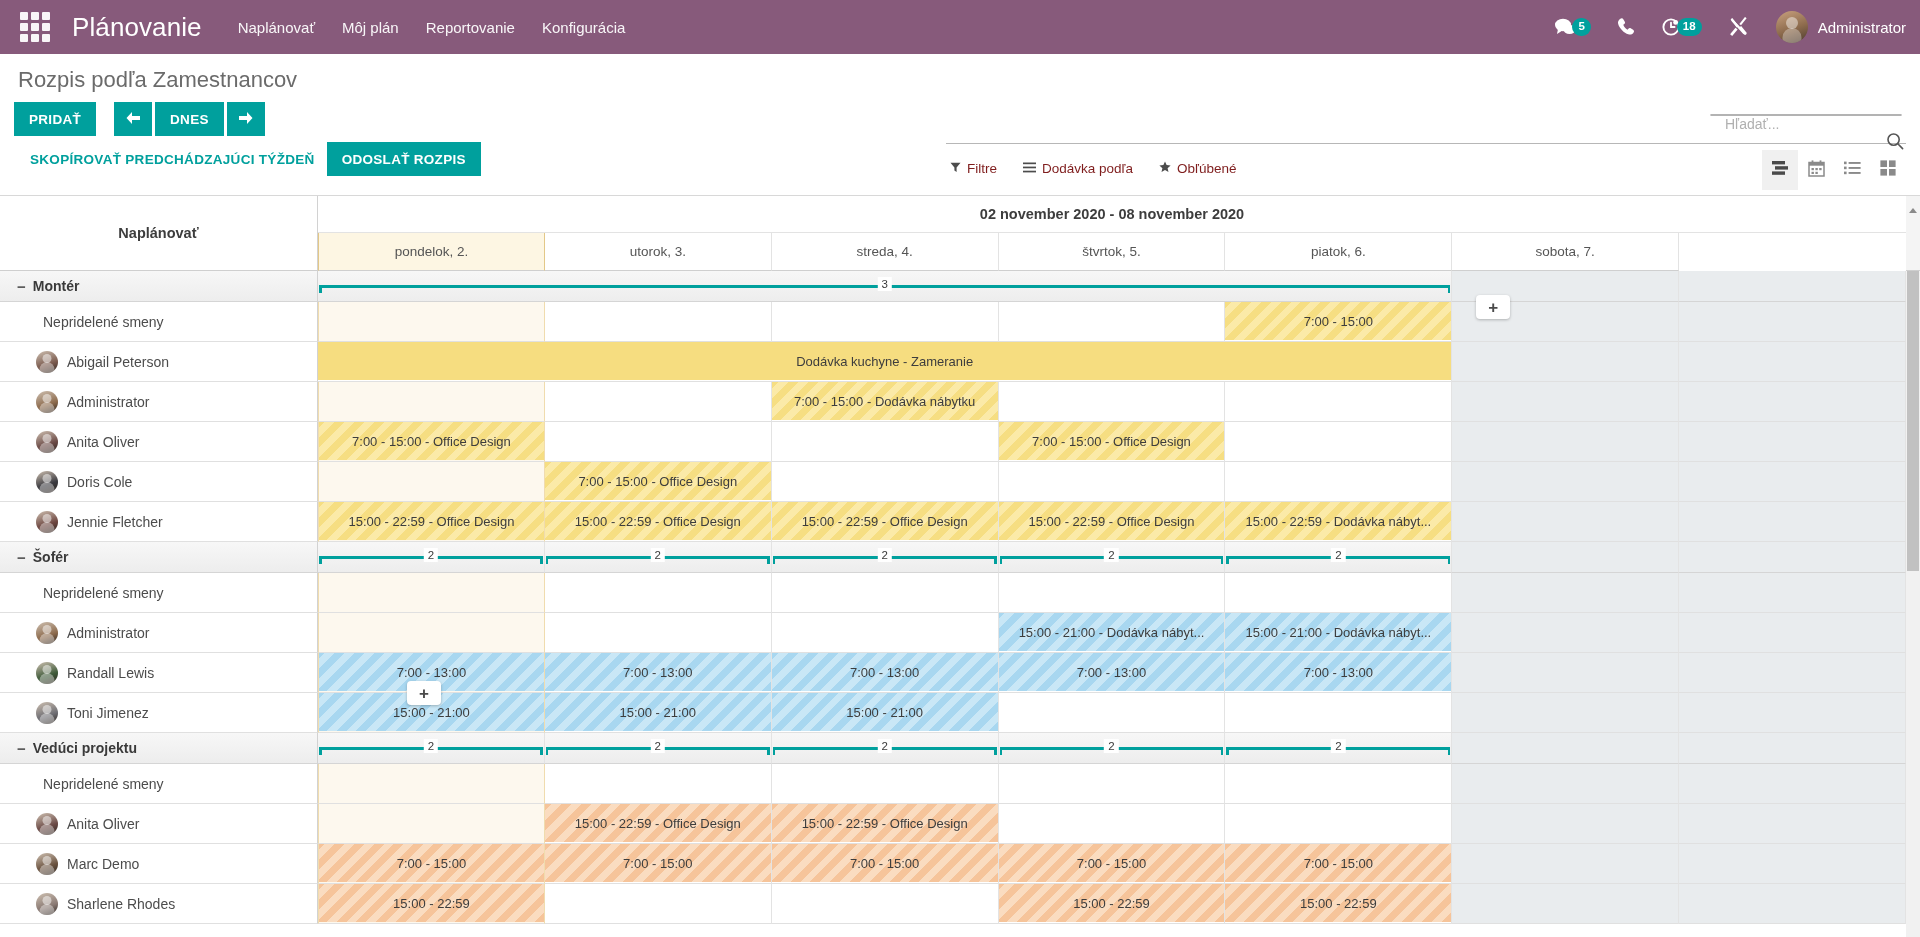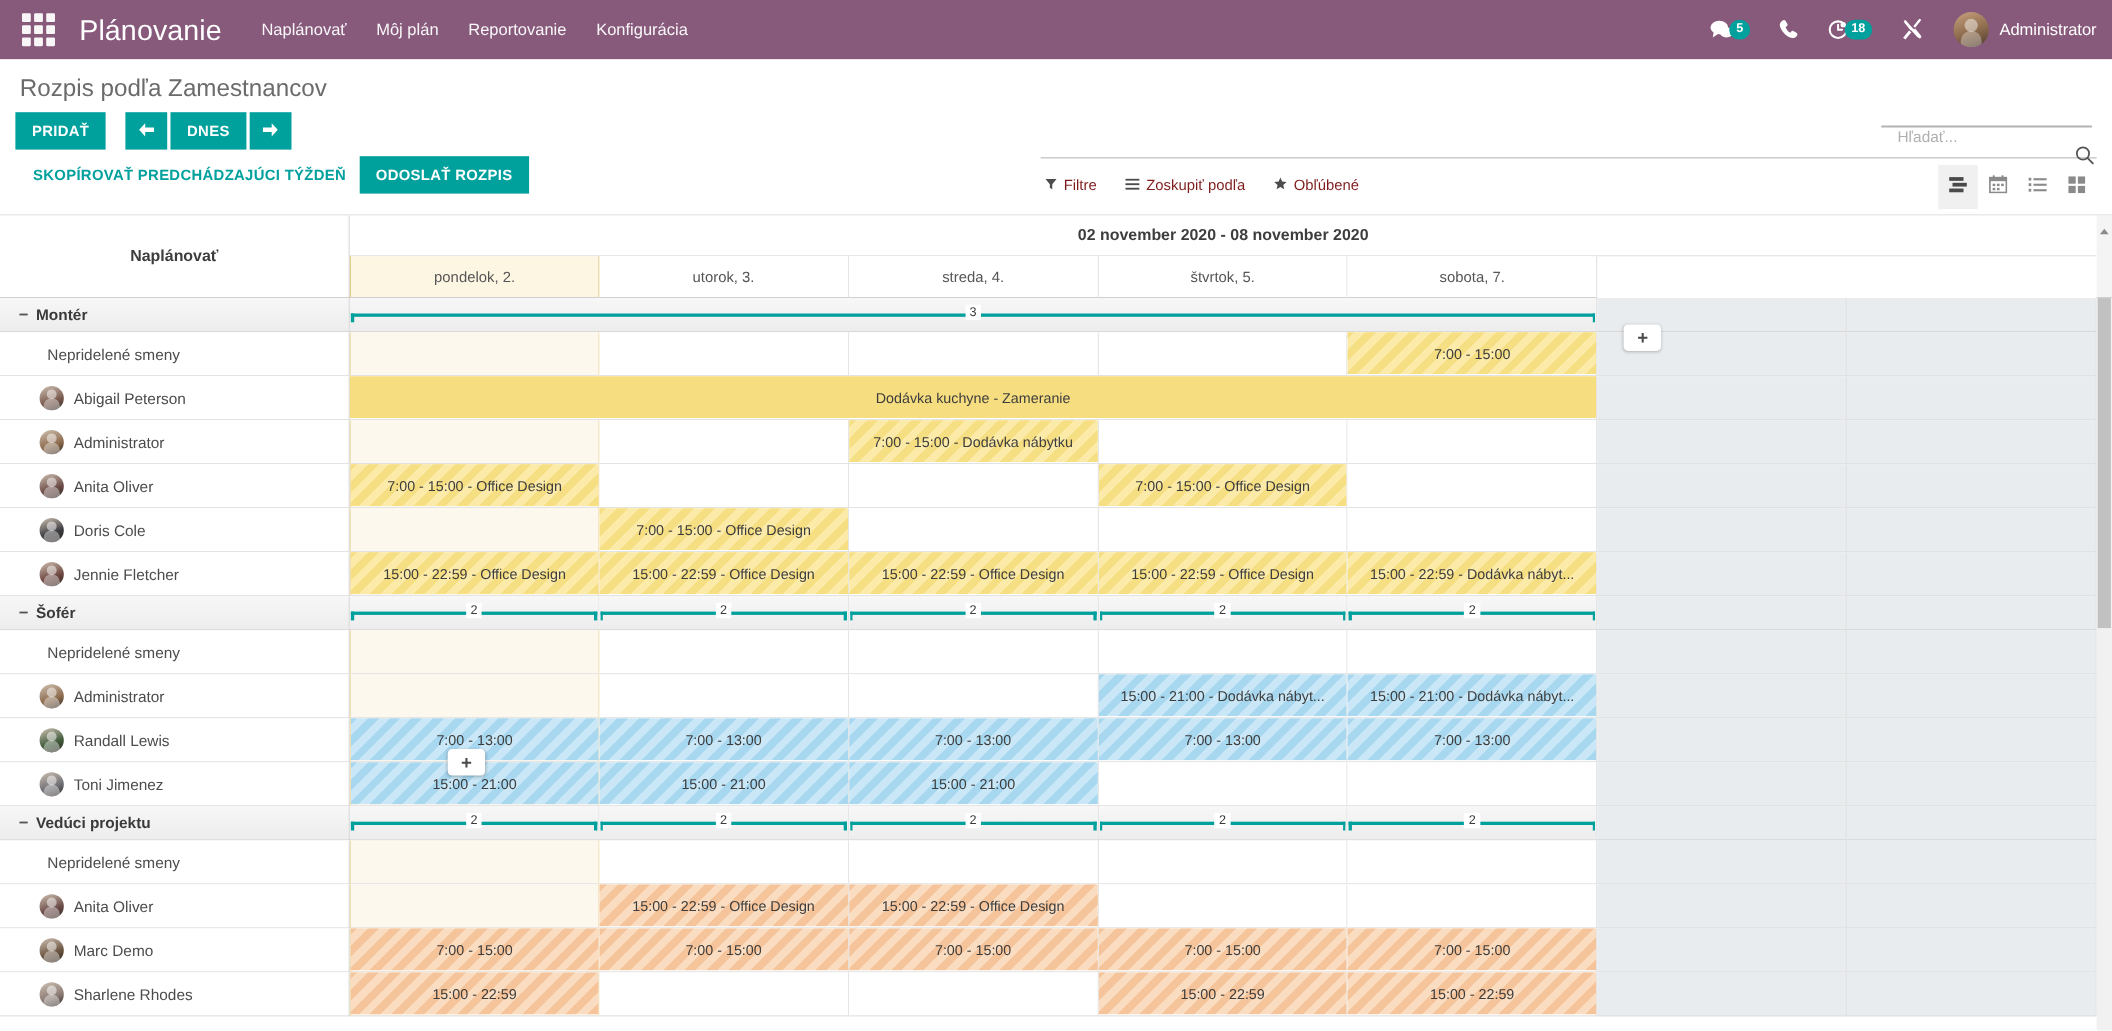--- a/index.html
+++ b/index.html
@@ -319,21 +319,21 @@
               <path d="M0.5 0.8 H10.5 L6.6 5.4 V10 L4.4 8.6 V5.4 Z" fill="#4c4c4c"></path>
             </svg></span>
         <span>Filtre</span>
       </span>
       <span class="f">
         <span><svg width="13" height="11" viewBox="0 0 13 11">
               <rect x="0" y="0.5" width="13" height="1.7" fill="#4c4c4c"></rect>
               <rect x="0" y="4.6" width="13" height="1.7" fill="#4c4c4c"></rect>
               <rect x="0" y="8.7" width="13" height="1.7" fill="#4c4c4c"></rect>
             </svg></span>
-        <span>Zoskupiť podľa</span>
+        <span>Dodávka podľa</span>
       </span>
       <span class="f">
         <span><svg width="12" height="12" viewBox="0 0 12 12">
               <path d="M6 0.4 L7.6 4.1 L11.6 4.5 L8.6 7.2 L9.5 11.1 L6 9.1 L2.5 11.1 L3.4 7.2 L0.4 4.5 L4.4 4.1 Z" fill="#4c4c4c"></path>
             </svg></span>
         <span>Obľúbené</span>
       </span>
     </div>
   </div>
 
@@ -388,20 +388,21 @@
 </div>
 
 <div class="gantt">
   <div class="grid" id="gantt-grid">
       <div class="hdr-left">Naplánovať</div>
       <div class="hdr-range">02 november 2020 - 08 november 2020</div>
       <div class="hdr-day today">pondelok, 2.</div>
       <div class="hdr-day ">utorok, 3.</div>
       <div class="hdr-day ">streda, 4.</div>
       <div class="hdr-day ">štvrtok, 5.</div>
+      <div class="hdr-day ">piatok, 6.</div>
       <div class="hdr-day ">sobota, 7.</div>
       <div class="hdr-scroll"></div>
       <div class="grp-label">
         <span class="grp-minus">−</span>
         <span>Montér</span>
       </div>
       <div class="grp-bar-cell" style="grid-column: span 5;">
         <div class="conn">
           <div class="line"></div>
           <div class="tickL"></div>

